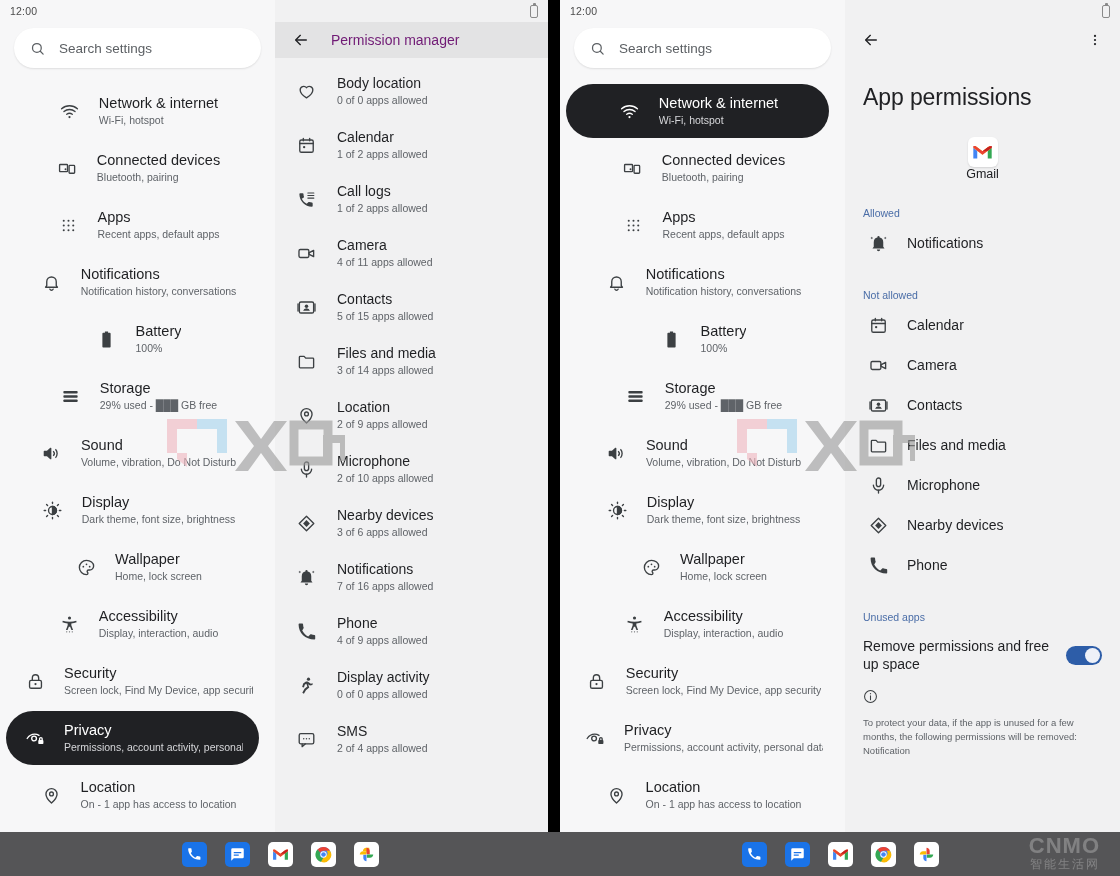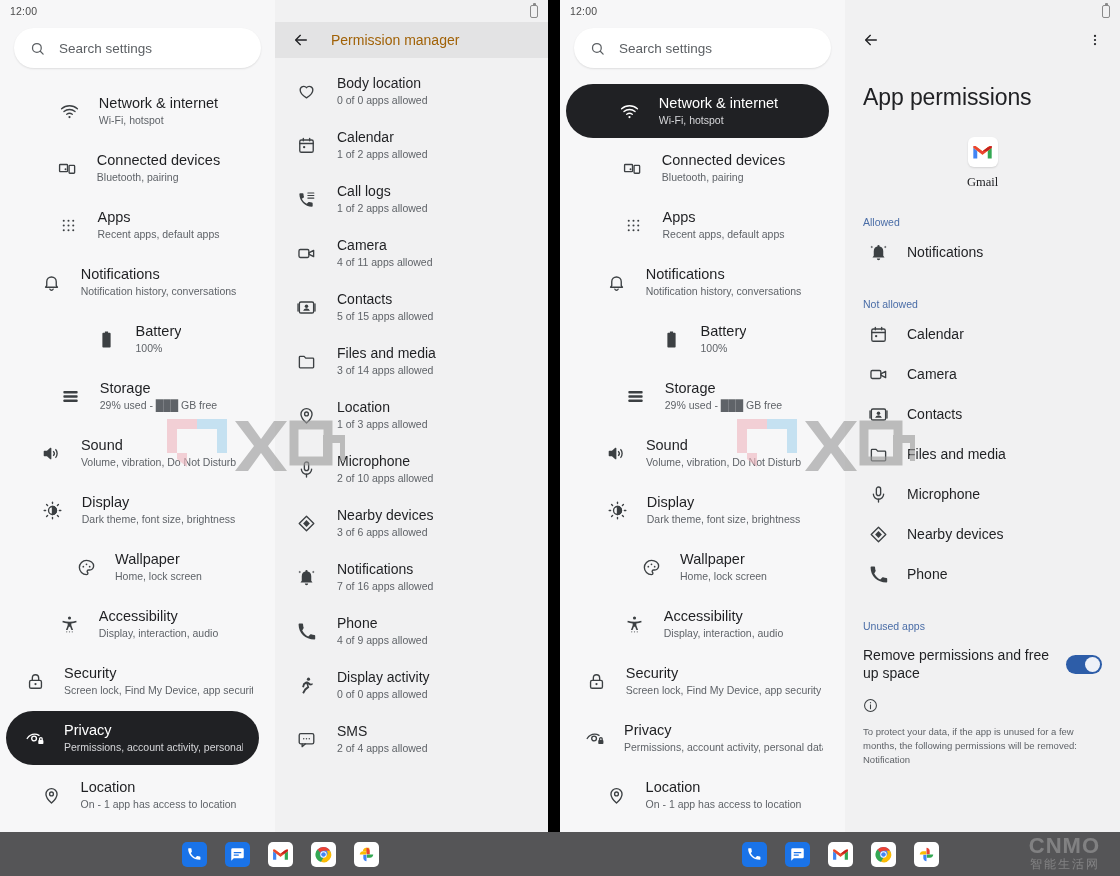--- a/index.html
+++ b/index.html
@@ -105,21 +105,21 @@
 
   
   .appbar {
     height: 36px;
     display: flex;
     align-items: center;
     padding: 0 18px;
     background: #e3e3e4;
   }
   .appbar .back { margin-right: 22px; display: flex; cursor: pointer; }
-  .appbar .ab-title { font-size: 14px; color: #a16207; }
+  .appbar .ab-title { font-size: 14px; color: #701a75; }
   .appbar-plain {
     height: 40px;
     display: flex; align-items: center;
     padding: 0 18px;
     background: transparent;
   }
   .appbar-plain .spacer { flex: 1; }
 
   
   .perm-list { padding-top: 6px; }
@@ -152,22 +152,20 @@
     width: 30px; height: 30px;
     margin: 0 auto;
     background: #fff;
     border-radius: 6px;
     display: flex; align-items: center; justify-content: center;
     box-shadow: 0 1px 2px rgba(0,0,0,.13);
   }
   .app-name {
     font-size: 12.5px;
     color: #202124;
-    margin-top: 8px;
-    font-family: Liberation Serif, serif;
   }
   .group-label {
     font-size: 10.5px;
     color: #4a6da7;
     padding: 0 18px;
     margin-top: 26px;
     margin-bottom: 4px;
   }
   .ap-row {
     display: flex;
@@ -586,21 +584,21 @@
         </div>
         <div class="perm-row">
           <span class="p-icon">
             <svg width="19" height="19" viewBox="0 0 24 24" fill="none" stroke="#3c4043" stroke-width="1.7" stroke-linecap="round" stroke-linejoin="round">
               <path d="M12 21.5s7-6.3 7-11.2A7 7 0 1 0 5 10.3c0 4.9 7 11.2 7 11.2z"></path>
               <circle cx="12" cy="10" r="2.4"></circle>
             </svg>
           </span>
           <div>
             <div class="p-title">Location</div>
-            <div class="p-sub">1 of 3 apps allowed</div>
+            <div class="p-sub">2 of 9 apps allowed</div>
           </div>
         </div>
         <div class="perm-row">
           <span class="p-icon">
             <svg width="19" height="19" viewBox="0 0 24 24" fill="none" stroke="#3c4043" stroke-width="1.7" stroke-linecap="round" stroke-linejoin="round">
               <rect x="9.3" y="2.5" width="5.4" height="11" rx="2.7"></rect>
               <path d="M5.5 11.5a6.5 6.5 0 0 0 13 0"></path>
               <line x1="12" y1="18" x2="12" y2="21.5"></line>
             </svg>
           </span>

